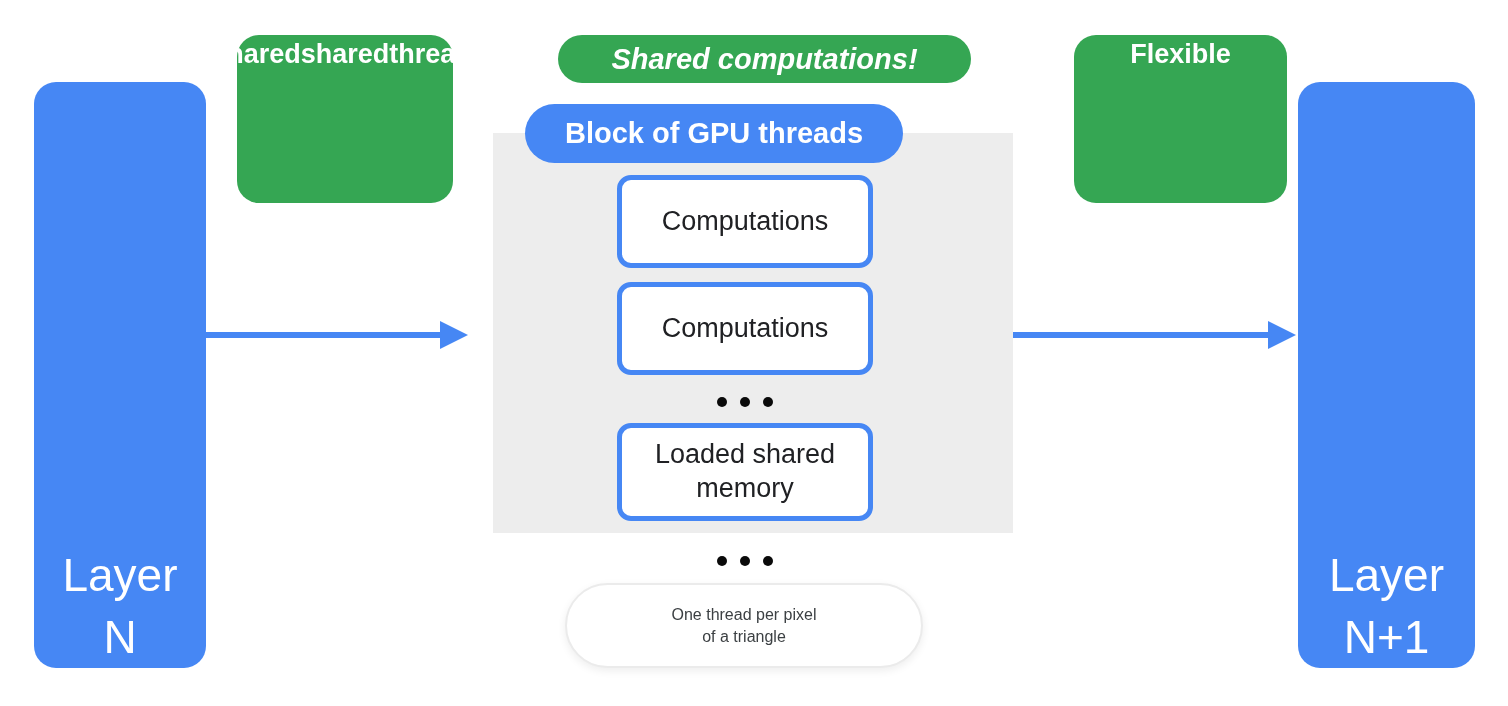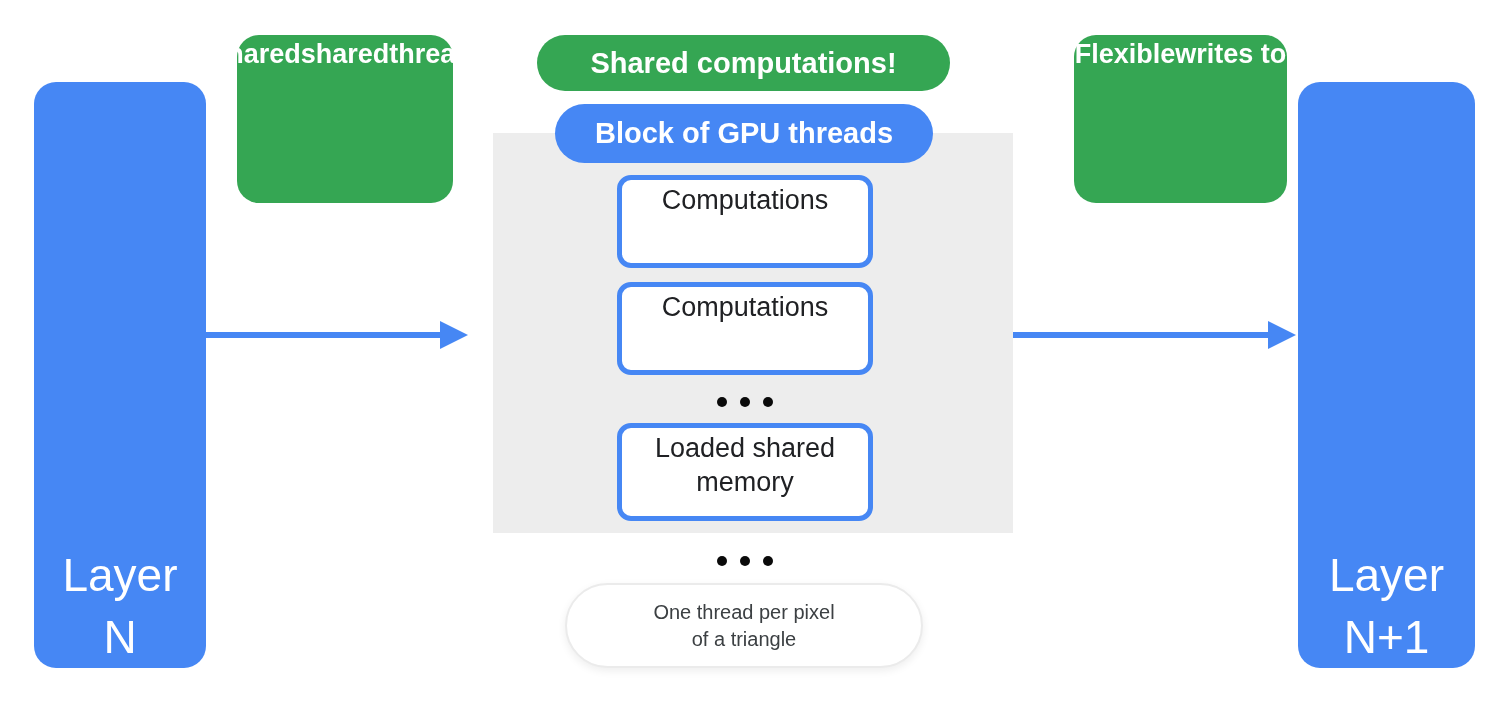--- a/index.html
+++ b/index.html
@@ -33,48 +33,48 @@
     justify-content:center;color:var(--white);font-weight:700;font-size:27px;
     line-height:1.42;text-align:center;
   }
   .green-left{left:237px;width:216px;}
   .green-right{left:1055px;width:213px;margin-left:19px;}
   
   .pill{
     position:absolute;display:flex;align-items:center;justify-content:center;
     color:var(--white);font-weight:700;font-size:29px;border-radius:30px;
   }
-  .green-pill{left:537px;top:35px;width:413px;height:56px;background:var(--green);}
-  .blue-pill{left:555px;top:104px;width:378px;height:59px;background:var(--blue);z-index:3;}
+  .green-pill{left:558px;top:35px;width:413px;height:48px;background:var(--green);font-style:italic;}
+  .blue-pill{left:525px;top:104px;width:378px;height:59px;background:var(--blue);z-index:3;}
   
   .gray-panel{position:absolute;left:493px;top:133px;width:520px;height:400px;
     background:var(--panel_gray);z-index:1;}
   
   .item-box{
     position:absolute;left:617px;width:256px;background:var(--white);
     border:5px solid var(--blue);border-radius:14px;z-index:2;
-    display:flex;align-items:flex-start;justify-content:center;text-align:center;
+    display:flex;align-items:center;justify-content:center;text-align:center;
     color:var(--dark_text);font-size:27px;font-weight:500;line-height:1.25;
     padding:4px 18px;
   }
   .item-1{top:175px;height:93px;}
   .item-2{top:282px;height:93px;}
   .item-3{top:423px;height:98px;}
   
   .dots{position:absolute;left:717px;width:56px;display:flex;gap:13px;z-index:2;}
   .dots-1{top:397px;}
   .dots-2{top:556px;}
   .dot{width:10px;height:10px;border-radius:50%;background:#0a0a0a;}
   
   .note-pill{
     position:absolute;left:565px;top:583px;width:358px;height:85px;
     background:var(--white);border:2px solid #ebebeb;border-radius:43px;
     box-shadow:0 3px 8px rgba(0,0,0,0.07);
     display:flex;flex-direction:column;align-items:center;justify-content:center;
-    color:var(--note_text);font-size:20px;line-height:1.33;text-align:center;
+    color:var(--note_text);font-size:16px;line-height:1.33;text-align:center;
   }
   
   .arrow-line{position:absolute;top:332px;height:6px;background:var(--blue);}
   .arrow-line.left{left:206px;width:234px;}
   .arrow-line.right{left:1013px;width:256px;}
   .arrow-head{
     position:absolute;top:321px;width:0;height:0;
     border-top:14px solid transparent;border-bottom:14px solid transparent;
     border-left:28px solid var(--blue);
   }
@@ -97,21 +97,20 @@
   </div>
 
   <div class="green-box green-left">
     <span>Shared</span>
     <span>shared</span>
     <span>thread!</span>
   </div>
 
   <div class="green-box green-right">
     <span>Flexible</span>
-    <span>writes to</span>
   </div>
 
   <div class="pill green-pill">
     <span>Shared computations!</span>
   </div>
 
   <div class="pill blue-pill">
     <span>Block of GPU threads</span>
   </div>
 

